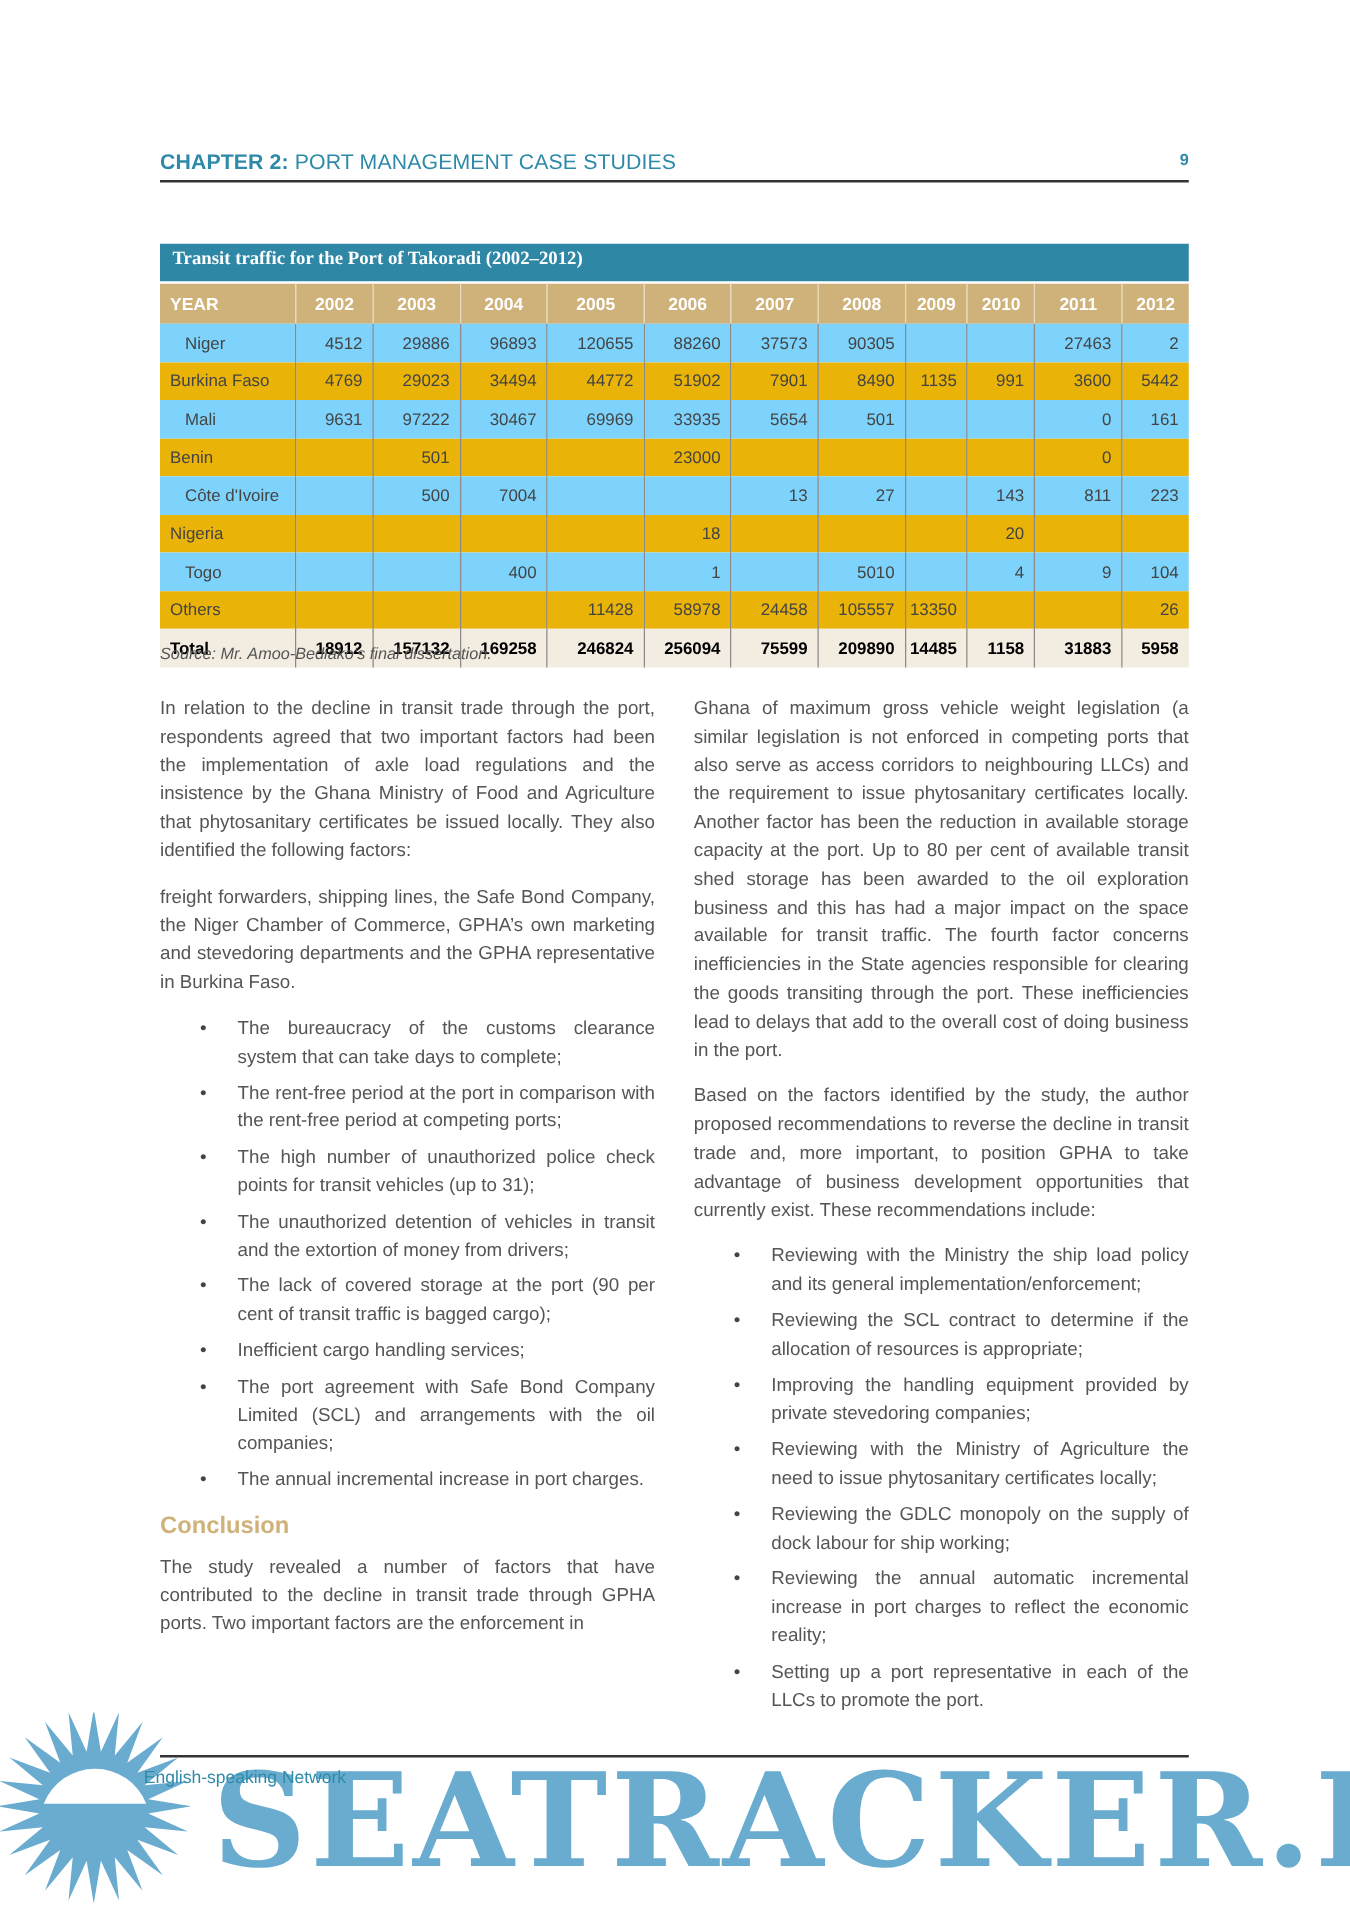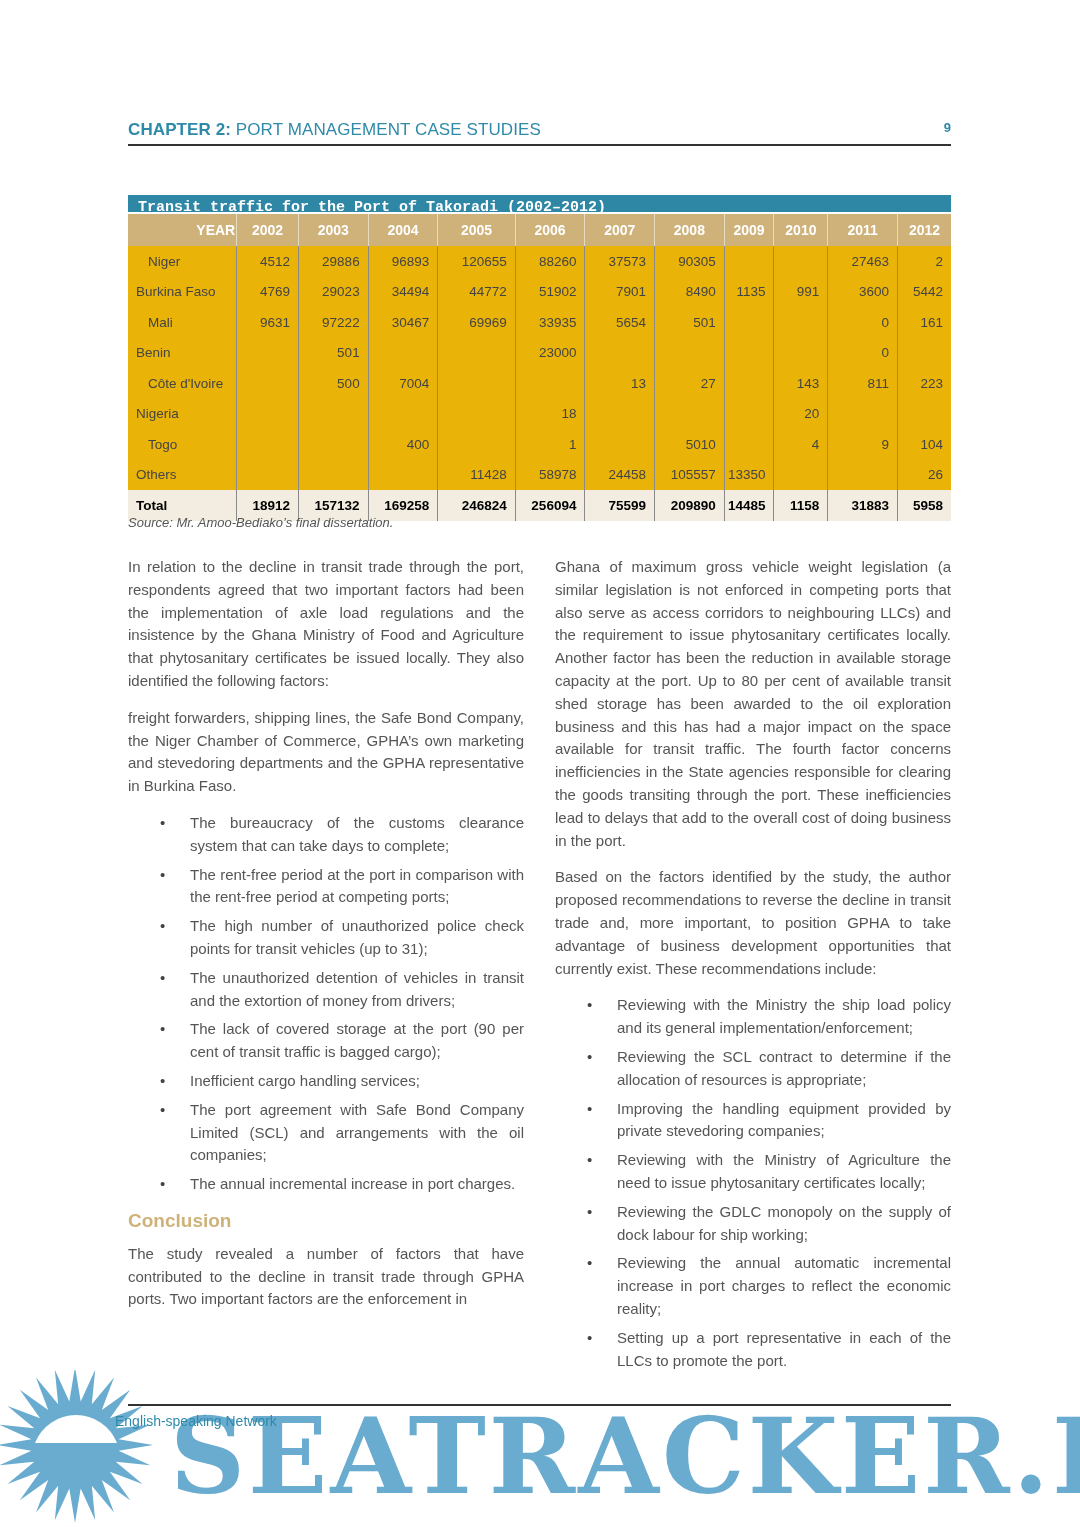--- a/index.html
+++ b/index.html
@@ -3,27 +3,27 @@
 <meta charset="utf-8">
 <style>
   html, body { margin:0; padding:0; background:#ffffff; }
   body { width:1080px; height:1527px; position:relative; overflow:hidden; font-family:"Liberation Sans", sans-serif; color:#555; }
   .header { position:absolute; left:128px; top:118px; width:823px; height:26px; border-bottom:2px solid #333; }
   .chapter { position:absolute; left:0; top:2px; font-size:17px; color:#2e8aa8; letter-spacing:0.1px; }
   .chapter b { font-weight:bold; }
   .pagenum { position:absolute; right:0; top:2px; font-size:13px; font-weight:bold; color:#2e8aa8; }
 
   .tbl-wrap { position:absolute; left:128px; top:195px; width:823px; }
-  .tbl-title { background:#2f87a6; color:#fff; font-weight:bold; font-size:15px; height:17px; line-height:25px; padding-left:10px; font-family:Liberation Mono, monospace; transform-origin:left; }
+  .tbl-title { background:#2f87a6; color:#fff; font-weight:bold; font-size:15px; height:30px; line-height:25px; padding-left:10px; font-family:Liberation Serif, serif; transform-origin:left; }
   table { border-collapse:collapse; width:823px; margin-top:2px; font-size:13.5px; }
   th { background:#cfb27a; color:#fff; font-weight:bold; height:30px; font-size:14px; text-align:center; border-left:1px solid #e8dcc0; }
-  th.first { text-align:right; padding-left:8px; border-left:none; }
+  th.first { text-align:left; padding-left:8px; border-left:none; }
   td { height:28.5px; text-align:right; padding-right:8px; color:#444; border-left:1px solid #8a8a8a; }
   td.first { text-align:left; padding-left:8px; border-left:none; }
-  tr.odd td { background:#eab308;padding-left:20px; }
+  tr.odd td { background:#7dd3fc;padding-left:20px; }
   tr.even td { background:#eab308; }
   tr.total td { background:#f3ede1; font-weight:bold; color:#000000;margin-top:32px; }
   .source { position:absolute; left:128px; top:515px; font-size:13px; font-style:italic; color:#555; }
 
   .col { position:absolute; width:396px; font-size:15px; line-height:22.8px; color:#555; text-align:justify; }
   .col p { margin:0 0 14px 0; }
   .col ul { list-style:none; margin:0 0 12px 0; padding:0; }
   .col li { position:relative; padding-left:62px; margin-bottom:6px; }
   .col li .bullet { position:absolute; left:32px; top:0; color:#444; }
   .col-left { left:128px; top:556px; }

